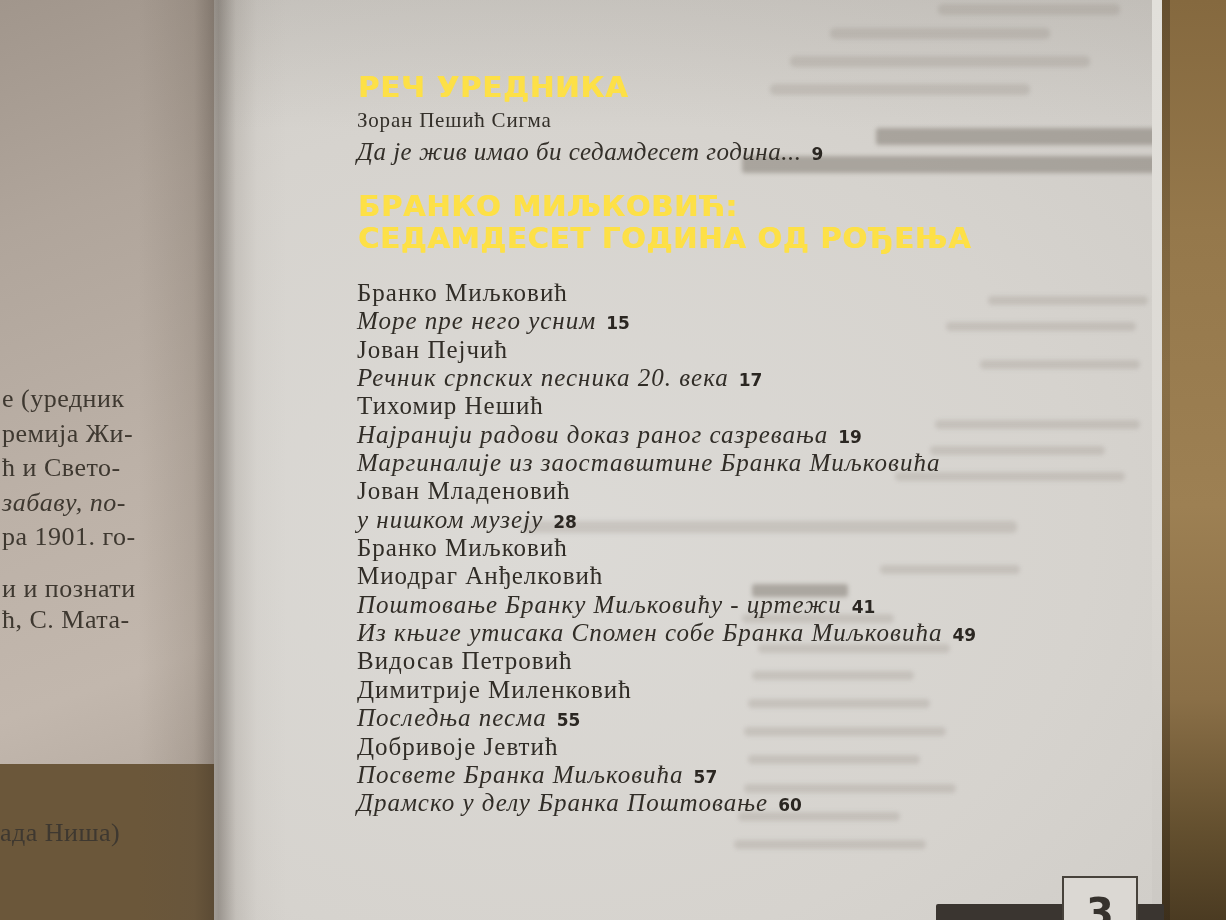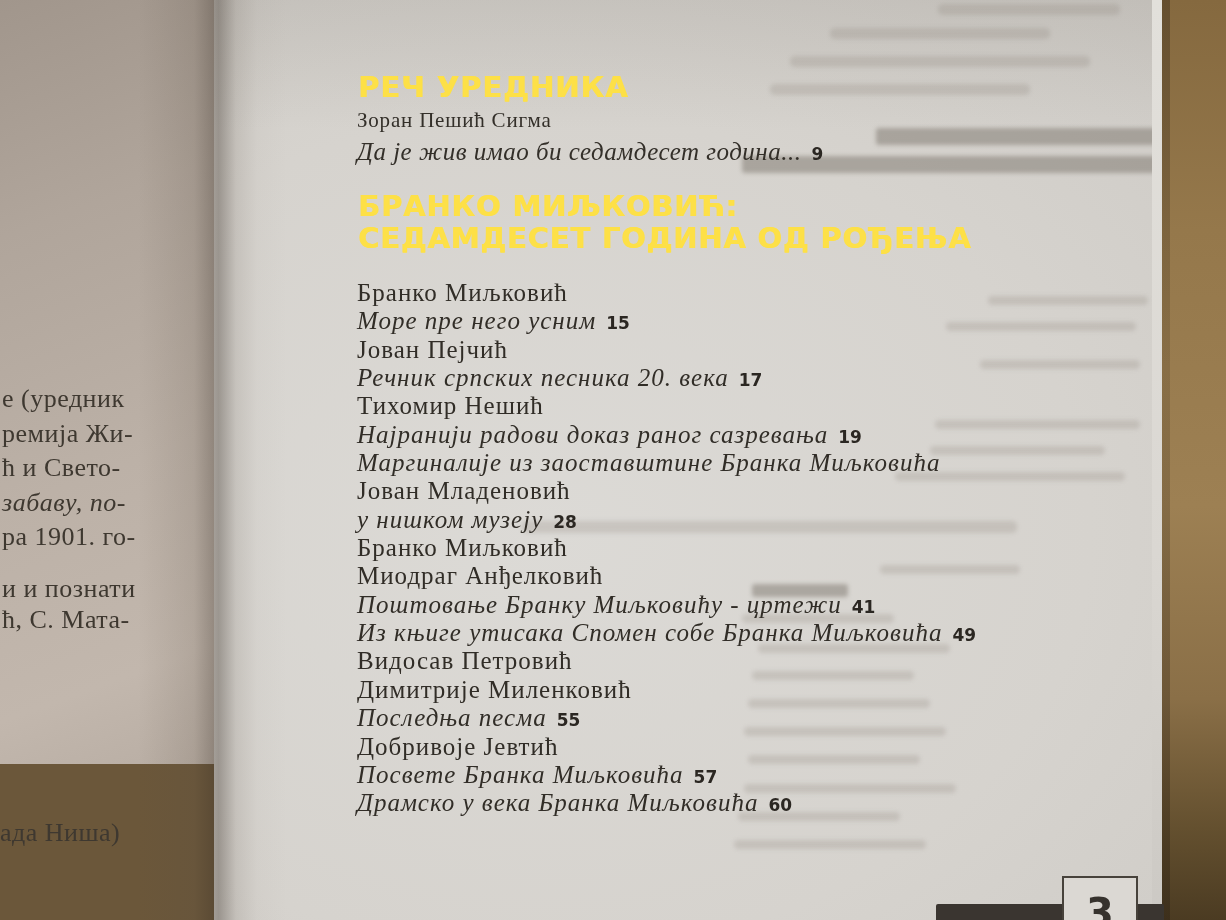--- a/index.html
+++ b/index.html
@@ -158,21 +158,21 @@
       <div class="toc-line title"><span class="tt">у нишком музеју</span><span class="pagenum">28</span></div>
       <div class="toc-line author"><span class="tt">Бранко Миљковић</span></div>
       <div class="toc-line author"><span class="tt">Миодраг Анђелковић</span></div>
       <div class="toc-line title"><span class="tt">Поштовање Бранку Миљковићу - цртежи</span><span class="pagenum">41</span></div>
       <div class="toc-line title"><span class="tt">Из књиге утисака Спомен собе Бранка Миљковића</span><span class="pagenum">49</span></div>
       <div class="toc-line author"><span class="tt">Видосав Петровић</span></div>
       <div class="toc-line author"><span class="tt">Димитрије Миленковић</span></div>
       <div class="toc-line title"><span class="tt">Последња песма</span><span class="pagenum">55</span></div>
       <div class="toc-line author"><span class="tt">Добривоје Јевтић</span></div>
       <div class="toc-line title"><span class="tt">Посвете Бранка Миљковића</span><span class="pagenum">57</span></div>
-      <div class="toc-line title"><span class="tt">Драмско у века Бранка Миљковића</span><span class="pagenum">60</span></div>
+      <div class="toc-line title"><span class="tt">Драмско у делу Бранка Поштовање</span><span class="pagenum">60</span></div>
     </div>
 
   <div class="edge-highlight"></div>
   <div class="bg-strip"></div>
   <div class="dark-band"></div>
 
   <div class="page-tab">
     <div class="num">3</div>
   </div>
 

